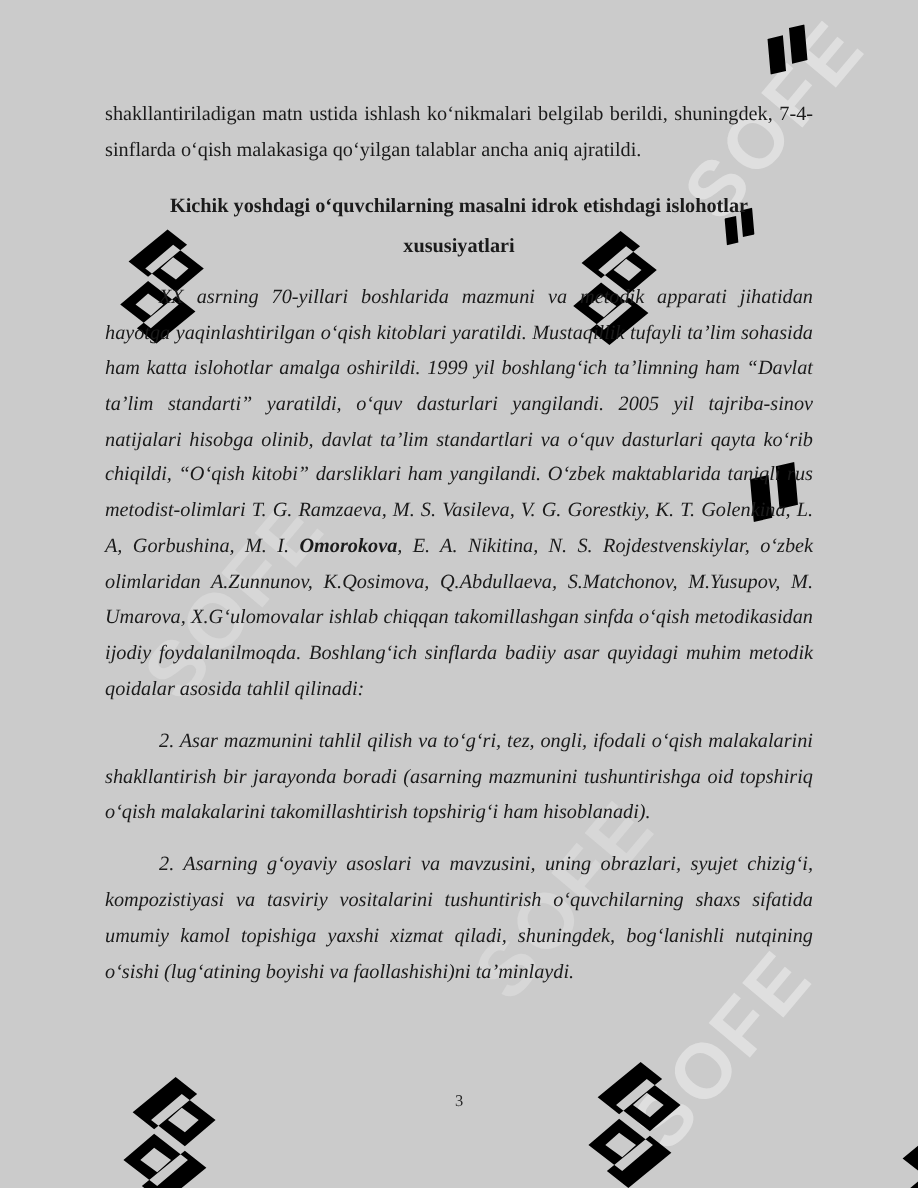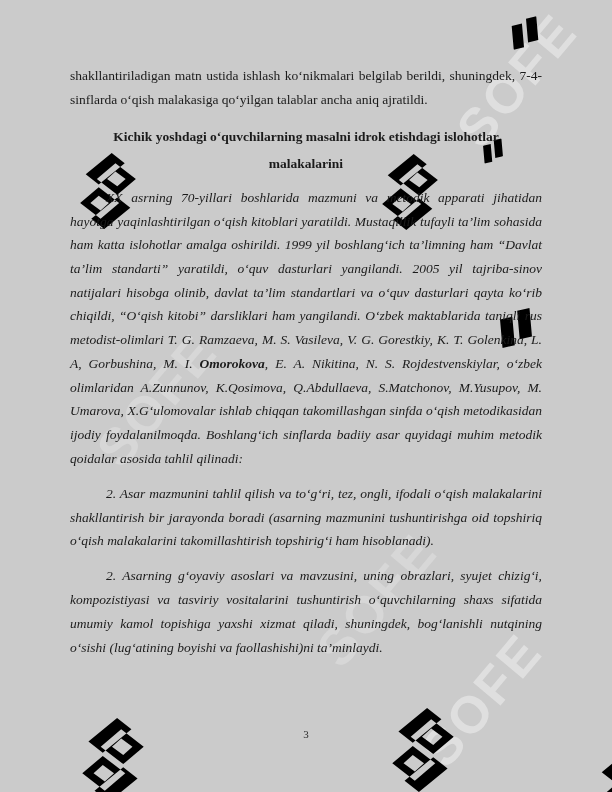--- a/index.html
+++ b/index.html
@@ -133,21 +133,21 @@
         <use href="#brandGlyph"></use>
       </svg>
   </div>
 
   <div class="content">
 
     <p>shakllantiriladigan matn ustida ishlash ko‘nikmalari belgilab berildi, shuningdek, 7-4-sinflarda o‘qish malakasiga qo‘yilgan talablar ancha aniq ajratildi.</p>
 
     <h2 class="heading">
       <span class="hline">Kichik yoshdagi o‘quvchilarning masalni idrok etishdagi islohotlar</span>
-      <span class="hline">malakalarini</span>
+      <span class="hline">xususiyatlari</span>
     </h2>
 
     <p class="indented"><span>XX asrning 70-yillari boshlarida mazmuni va metodik apparati jihatidan hayotga yaqinlashtirilgan o‘qish kitoblari yaratildi. Mustaqillik tufayli ta’lim sohasida ham katta islohotlar amalga oshirildi. 1999 yil boshlang‘ich ta’limning ham “Davlat ta’lim standarti” yaratildi, o‘quv dasturlari yangilandi. 2005 yil tajriba-sinov natijalari hisobga olinib, davlat ta’lim standartlari va o‘quv dasturlari qayta ko‘rib chiqildi, “O‘qish kitobi” darsliklari ham yangilandi. O‘zbek maktablarida taniqli rus metodist-olimlari T. G. Ramzaeva, M. S. Vasileva, V. G. Gorestkiy, K. T. Golenkina, L. A, Gorbushina, M. I. </span><strong>Omorokova</strong><span>, E. A. Nikitina, N. S. Rojdestvenskiylar, o‘zbek olimlaridan A.Zunnunov, K.Qosimova, Q.Abdullaeva, S.Matchonov, M.Yusupov, M. Umarova, X.G‘ulomovalar ishlab chiqqan takomillashgan sinfda o‘qish metodikasidan ijodiy foydalanilmoqda. Boshlang‘ich sinflarda badiiy asar quyidagi muhim metodik qoidalar asosida tahlil qilinadi:</span></p>
 
     <p class="indented">2. Asar mazmunini tahlil qilish va to‘g‘ri, tez, ongli, ifodali o‘qish malakalarini shakllantirish bir jarayonda boradi (asarning mazmunini tushuntirishga oid topshiriq o‘qish malakalarini takomillashtirish topshirig‘i ham hisoblanadi).</p>
 
     <p class="indented">2. Asarning g‘oyaviy asoslari va mavzusini, uning obrazlari, syujet chizig‘i, kompozistiyasi va tasviriy vositalarini tushuntirish o‘quvchilarning shaxs sifatida umumiy kamol topishiga yaxshi xizmat qiladi, shuningdek, bog‘lanishli nutqining o‘sishi (lug‘atining boyishi va faollashishi)ni ta’minlaydi.</p>
 
   </div>
 

